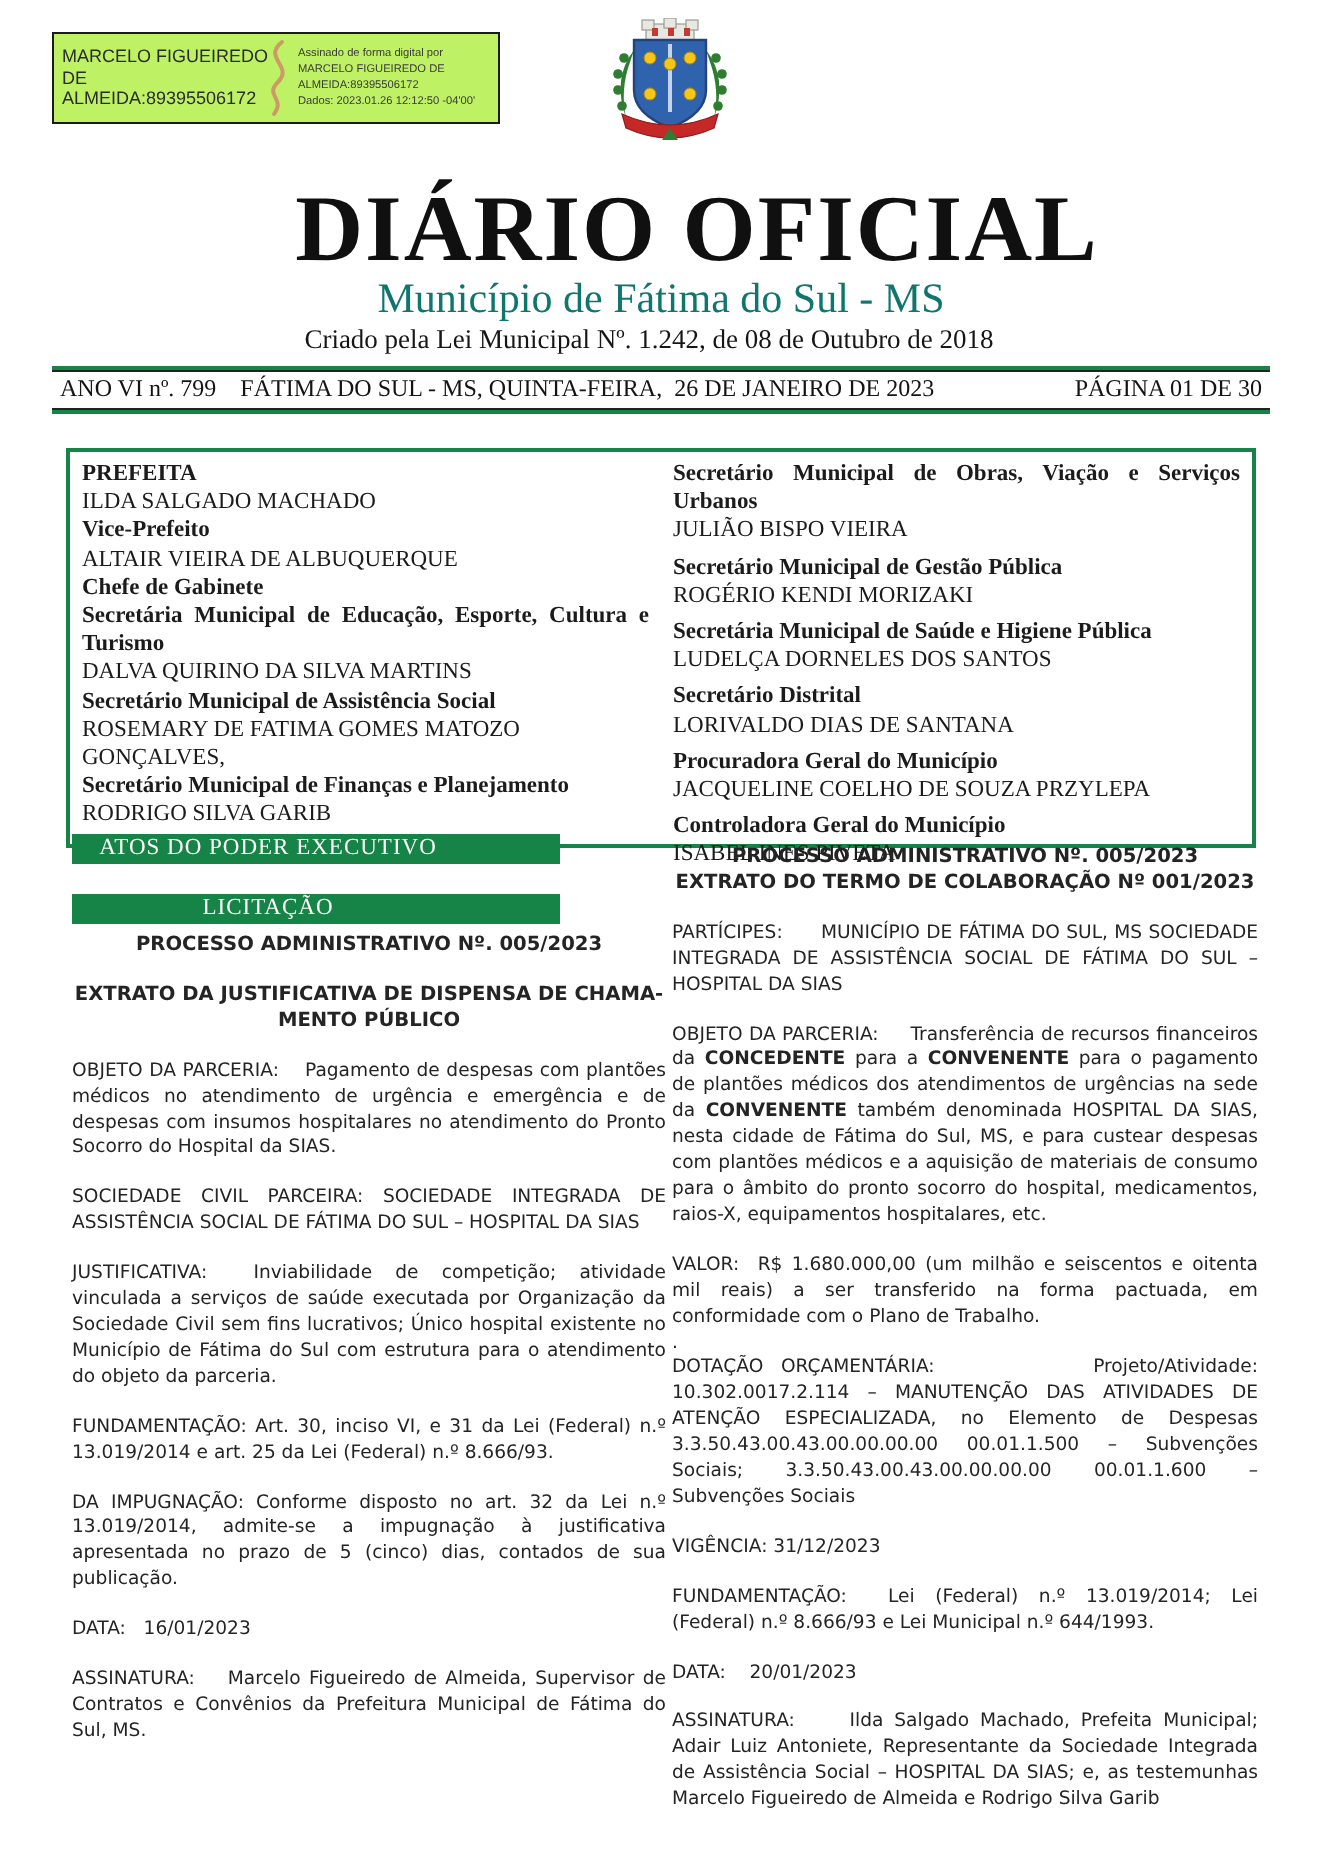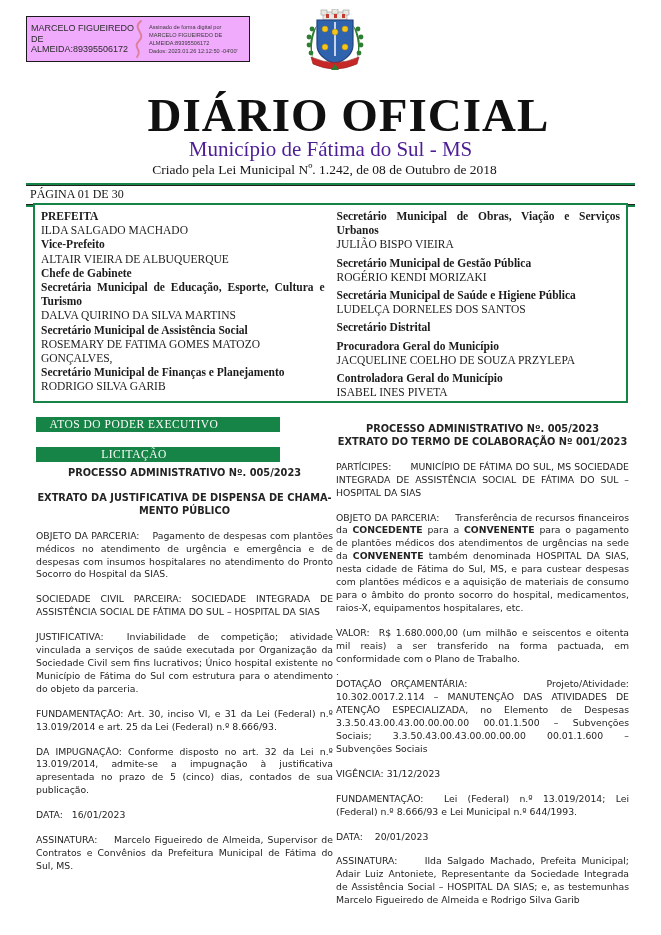--- a/index.html
+++ b/index.html
@@ -2,45 +2,45 @@
 <html lang="pt"><head>
 <meta charset="utf-8">
 <style>
   html,body{margin:0;padding:0;background:#ffffff;}
   .page{position:relative;width:661px;height:935px;background:#fff;overflow:hidden;
         font-family:"Liberation Serif","DejaVu Serif",serif;color:#1b1b1b;}
 
   
   .sig-box{position:absolute;left:26px;top:16px;width:224px;height:46px;
            border:1.5px solid #1a1a1a;box-sizing:border-box;display:flex;
-           align-items:center;padding:2px 4px;background:#f0abfc;}
+           align-items:center;padding:2px 4px;background:#bef264;}
   .sig-left{width:104px;font-family:"Liberation Sans",sans-serif;font-size:9px;
             line-height:1.2;color:#2b2b2b;white-space:pre-line;}
   .sig-right{flex:1;font-family:"Liberation Sans",sans-serif;font-size:5.6px;
              line-height:1.45;color:#3a3a3a;white-space:pre-line;padding-left:14px;}
   .sig-squiggle{position:absolute;left:100px;top:2px;opacity:.65;}
 
   
   .emblem{position:absolute;left:300px;top:9px;width:70px;height:64px;}
 
   
   .m-title{position:absolute;top:88px;left:0;right:0;text-align:center;
            font-size:47px;font-weight:700;letter-spacing:1px;color:#101010;padding-left:36px;}
-  .m-sub{position:absolute;top:137px;left:0;right:0;text-align:center;font-size:21px;color:#4c1d95;}
+  .m-sub{position:absolute;top:137px;left:0;right:0;text-align:center;font-size:21px;color:#0f766e;}
   .m-tag{position:absolute;top:162px;left:0;right:12px;text-align:center;font-size:13.5px;color:#161616;}
 
   
   .edition-bar{position:absolute;left:26px;top:183px;width:609px;}
   .rule-g{height:2px;background:#178447;}
   .rule-b{height:1px;background:#222;}
   .edition-row{display:flex;justify-content:space-between;align-items:center;
                font-size:12px;padding:1px 4px 2px 4px;color:#141414;}
 
   
-  .off-box{position:absolute;left:33px;top:203px;width:595px;height:200px;
+  .off-box{position:absolute;left:33px;top:224px;width:595px;height:200px;
            border:2px solid #178447;box-sizing:border-box;display:flex;gap:12px;
            padding:4px 6px;background:#fff;}
   .off-col{flex:1;font-size:11.5px;line-height:14.2px;}
   .off-col.right .off-group{margin-bottom:4px;}
   .off-role{font-weight:bold;text-align:justify;}
   .off-name{text-align:left;}
 
   
   .banner{position:absolute;left:36px;width:244px;height:15px;background:#178447;
           color:#fdfdfb;font-size:11.5px;line-height:15px;text-align:center;
@@ -107,20 +107,21 @@
   </svg>
 
   <div class="m-title">DIÁRIO OFICIAL</div>
   <div class="m-sub">Município de Fátima do Sul - MS</div>
   <div class="m-tag">Criado pela Lei Municipal Nº. 1.242, de 08 de Outubro de 2018</div>
 
   <div class="edition-bar">
     <div class="rule-g"></div>
     <div class="rule-b"></div>
     <div class="edition-row">
+      <span style="white-space:pre;">ANO VI nº. 799    FÁTIMA DO SUL - MS, QUINTA-FEIRA,  26 DE JANEIRO DE 2023</span>
       <span>PÁGINA 01 DE 30</span>
     </div>
     <div class="rule-b"></div>
     <div class="rule-g"></div>
   </div>
 
   <div class="off-box">
     <div class="off-col left">
       <div class="off-group">
         <div class="off-role">PREFEITA</div>
@@ -154,20 +155,21 @@
       <div class="off-group">
         <div class="off-role">Secretário Municipal de Gestão Pública</div>
         <div class="off-name">ROGÉRIO KENDI MORIZAKI</div>
       </div>
       <div class="off-group">
         <div class="off-role">Secretária Municipal de Saúde e Higiene Pública</div>
         <div class="off-name">LUDELÇA DORNELES DOS SANTOS</div>
       </div>
       <div class="off-group">
         <div class="off-role">Secretário Distrital</div>
+        <div class="off-name">LORIVALDO DIAS DE SANTANA</div>
       </div>
       <div class="off-group">
         <div class="off-role">Procuradora Geral do Município</div>
         <div class="off-name">JACQUELINE COELHO DE SOUZA PRZYLEPA</div>
       </div>
       <div class="off-group">
         <div class="off-role">Controladora Geral do Município</div>
         <div class="off-name">ISABEL INES PIVETA</div>
       </div>
     </div>

